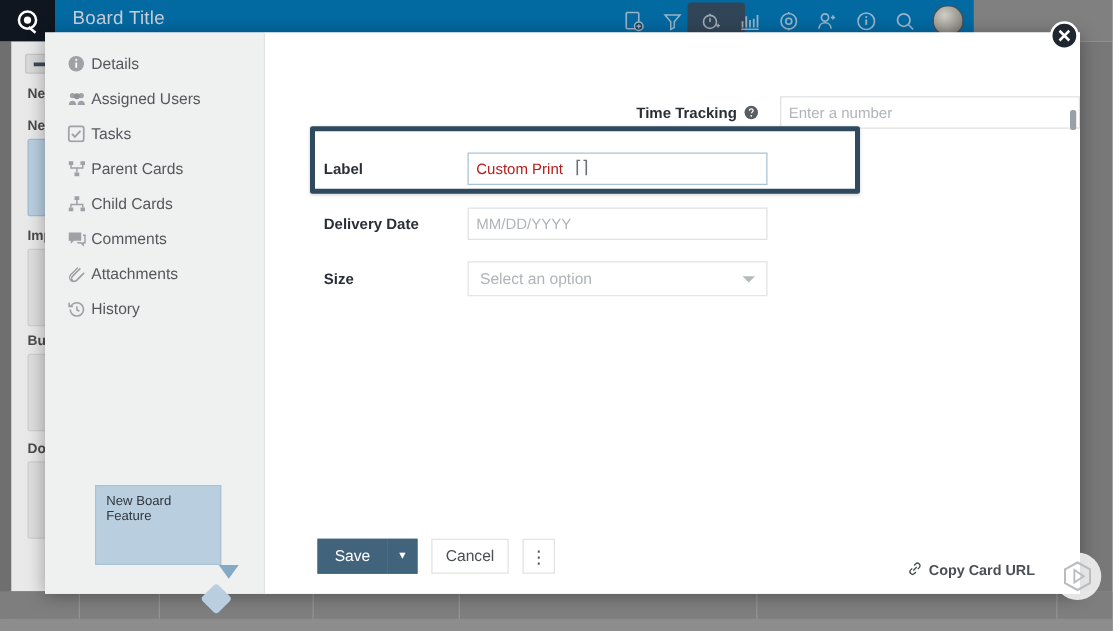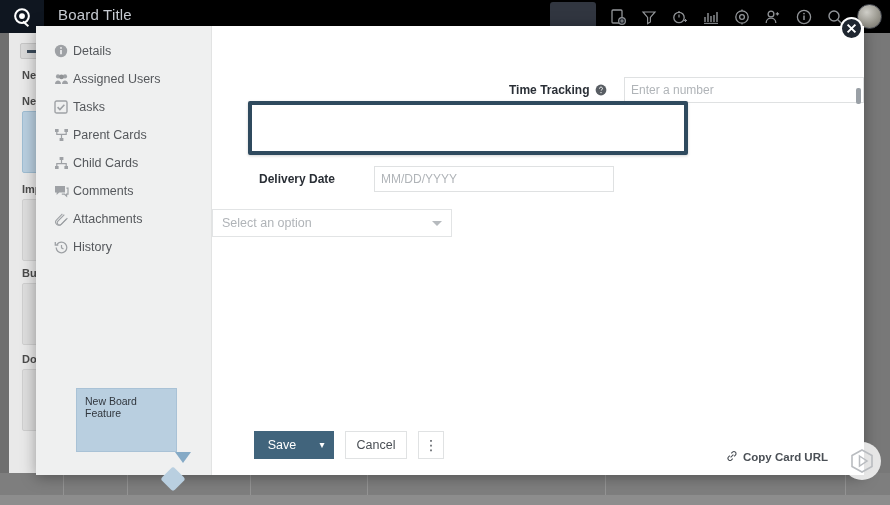--- a/index.html
+++ b/index.html
@@ -8,22 +8,22 @@
     overflow: hidden;
     font-family: "Liberation Sans", sans-serif;
     background: #8a8a8a;
   }
   .root { position: relative; width: 890px; height: 505px; }
 
   
   .app-bg { position: absolute; inset: 0; background: #808080; }
 
   .topbar {
-    position: absolute; top: 0; left: 0; width: 890px; height: 33px;
-    background: #000000;
+    position: absolute; top: 0; left: 0; width: 779px; height: 33px;
+    background: #0369a1;
   }
   .logo-box {
     position: absolute; left: 0; top: 0; width: 44px; height: 33px;
     background: #0f1620; display: flex; align-items: center; justify-content: center;
   }
   .logo-mark { width: 22px; height: 22px; }
   .board-title {
     position: absolute; left: 58px; top: 6px;
     color: #c9cdd4; font-size: 15px; letter-spacing: .2px;
   }
@@ -400,31 +400,43 @@
                 <circle cx="6" cy="8.6" r=".7" fill="#fff"></circle>
               </svg>
           </span>
         </div>
         <div class="field-ctl">
           <input class="inp" placeholder="Enter a number" value="" style="">
         </div>
       </div>
 
       <div class="highlight-box"></div>
+      <div class="field-row" style="top:87px; z-index:5;">
+        <div class="field-label">
+          <span>Label</span>
+        </div>
+        <div class="field-ctl">
+          <input class="inp focused" value="Custom Print" style="">
+          <span style="position:absolute;left:86px;top:3px;color:#6b7177;font-size:14px;pointer-events:none;">⌈⌉</span>
+        </div>
+      </div>
 
       <div class="field-row" style="top:131px;">
         <div class="field-label">
           <span>Delivery Date</span>
         </div>
         <div class="field-ctl">
           <input class="inp" placeholder="MM/DD/YYYY" style="">
         </div>
       </div>
 
       <div class="field-row" style="top:175px;">
+        <div class="field-label">
+          <span>Size</span>
+        </div>
         <div class="field-ctl">
           <div class="sel">
             <span>Select an option</span>
             <span class="caret"></span>
           </div>
         </div>
       </div>
 
       <div class="footer-btns">
         <button class="btn btn-primary">Save</button>

